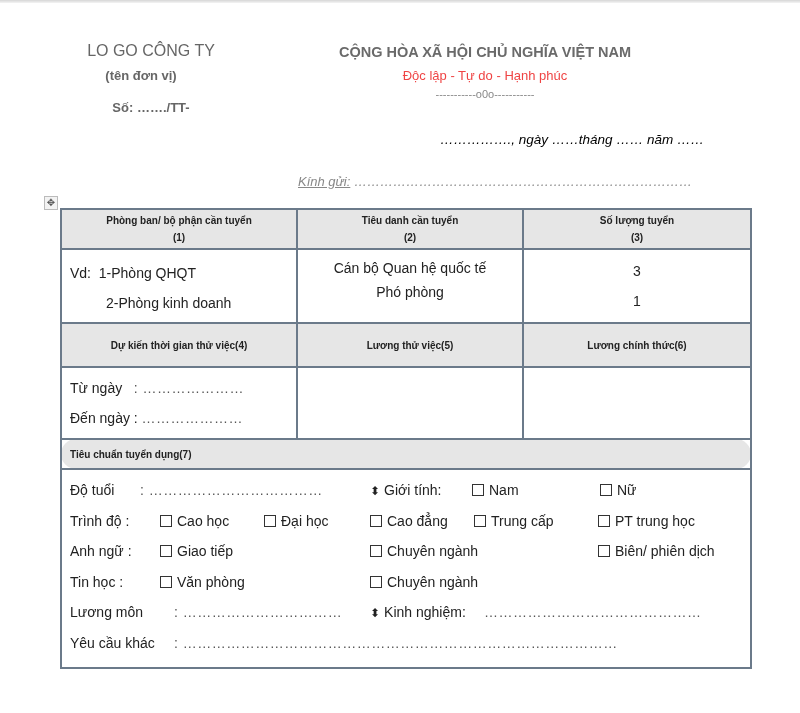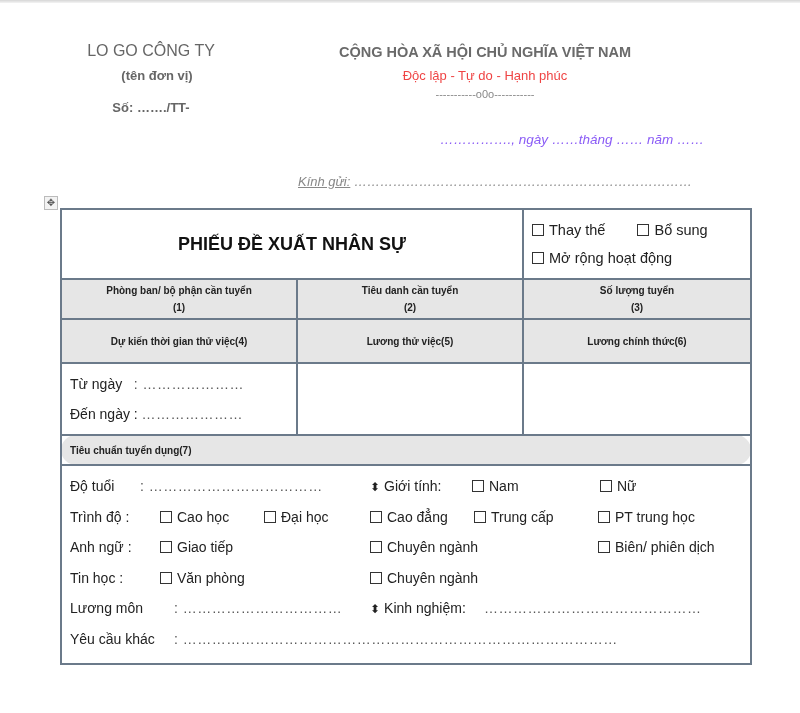--- a/index.html
+++ b/index.html
@@ -5,26 +5,26 @@
   html, body { margin:0; padding:0; }
   body {
     width:800px; height:713px; overflow:hidden; position:relative;
     background:#ffffff;
     font-family:"Liberation Sans", sans-serif;
     color:#333;
   }
   .topshade { position:absolute; left:0; top:0; width:800px; height:3px; background:linear-gradient(#d6d6d6,#f4f4f4); }
   .abs { position:absolute; }
   .company { left:86px; top:42px; width:130px; text-align:center; font-size:16px; color:#666; }
-  .unit { left:92px; top:68px; width:130px; text-align:center; font-size:13px; font-weight:bold; color:#666; }
+  .unit { left:76px; top:68px; width:130px; text-align:center; font-size:13px; font-weight:bold; color:#666; }
   .so { left:86px; top:92px; width:130px; text-align:center; font-size:13px; font-weight:bold; color:#666;margin-top:8px; }
   .nation { left:330px; top:44px; width:310px; text-align:center; font-size:14.5px; font-weight:bold; color:#6a6a6a; }
   .motto { left:330px; top:68px; width:310px; text-align:center; font-size:13px; color:#ef4444; }
   .sep { left:330px; top:88px; width:310px; text-align:center; font-size:11px; color:#888; }
-  .dateline { left:440px; top:132px; font-size:13.5px; font-style:italic; color:#8b5cf6; white-space:nowrap; }
+  .dateline { left:440px; top:132px; font-size:13.5px; font-style:italic; color:#000000; white-space:nowrap; }
   .kinhgui { left:298px; top:174px; font-size:13px; font-style:italic; color:#888; white-space:nowrap; }
   .kinhgui .lbl { text-decoration:underline;margin-top:13px; }
   .move-handle {
     left:44px; top:196px; width:12px; height:12px; border:1px solid #bbb; background:#f3f3f3;
     font-size:10px; line-height:12px; text-align:center; color:#555;
   }
   table.form {
     position:absolute; left:60px; top:208px; width:690px;
     border-collapse:collapse; table-layout:fixed; font-size:14px; color:#222;
   }
@@ -70,48 +70,50 @@
 <div class="abs move-handle">✥</div>
 
 <table class="form">
   <colgroup>
       <col style="width:236px">
       <col style="width:226px">
       <col style="width:228px">
     </colgroup>
 
   <tbody>
-      <tr>
-    <td colspan="2" class="title-cell">PHIẾU ĐỀ XUẤT NHÂN SỰ</td>
-    <td class="type-cell">
-      <div>
-        <span><span class="cb"></span><span>Thay thế</span></span>
-        <span style="margin-left:28px"><span class="cb"></span><span>Bổ sung</span></span>
-      </div>
-      <div>
-        <span><span class="cb"></span><span>Mở rộng hoạt động</span></span>
-      </div>
-    </td>
-  </tr>
 
   <tr class="r2">
     <td class="hdr">
           <div>Phòng ban/ bộ phận cần tuyển</div>
           <div>(1)</div>
         </td>
     <td class="hdr">
           <div>Tiêu danh cần tuyển</div>
           <div>(2)</div>
         </td>
     <td class="hdr">
           <div>Số lượng tuyển</div>
           <div>(3)</div>
         </td>
   </tr>
 
+  <tr class="r3">
+    <td class="dept">
+      <div><span>Vd:</span>&nbsp;&nbsp;<span>1-Phòng QHQT</span></div>
+      <div style="padding-left:36px"><span>2-Phòng kinh doanh</span></div>
+    </td>
+    <td class="center" style="line-height:24px;vertical-align:top;padding-top:6px">
+      <div>Cán bộ Quan hệ quốc tế</div>
+      <div>Phó phòng</div>
+    </td>
+    <td class="center">
+      <div>3</div>
+      <div>1</div>
+    </td>
+  </tr>
 
   <tr class="r4">
     <td class="hdr">Dự kiến thời gian thử việc(4)</td>
     <td class="hdr">Lương thử việc(5)</td>
     <td class="hdr">Lương chính thức(6)</td>
   </tr>
 
   <tr class="trial">
     <td class="trialdates">
       <div><span>Từ ngày</span>&nbsp;&nbsp;&nbsp;<span class="dots">: …………………</span></div>

